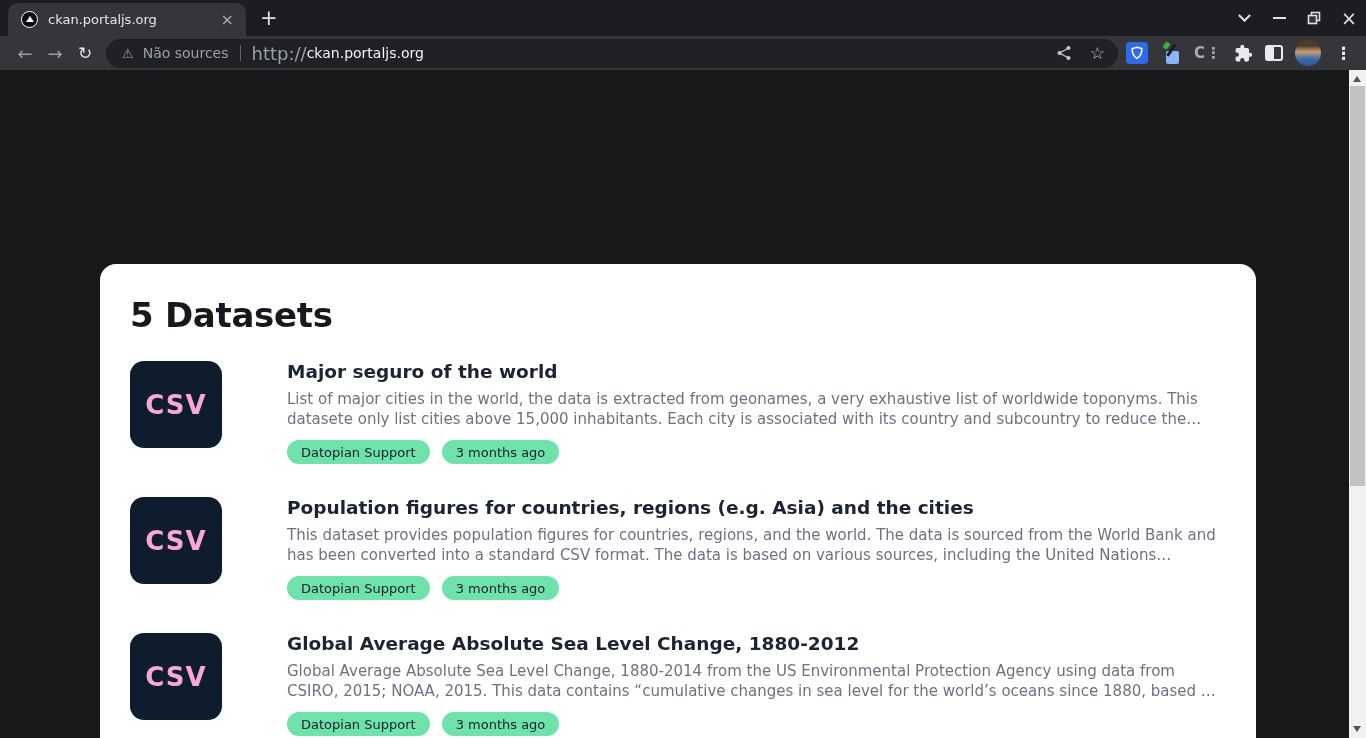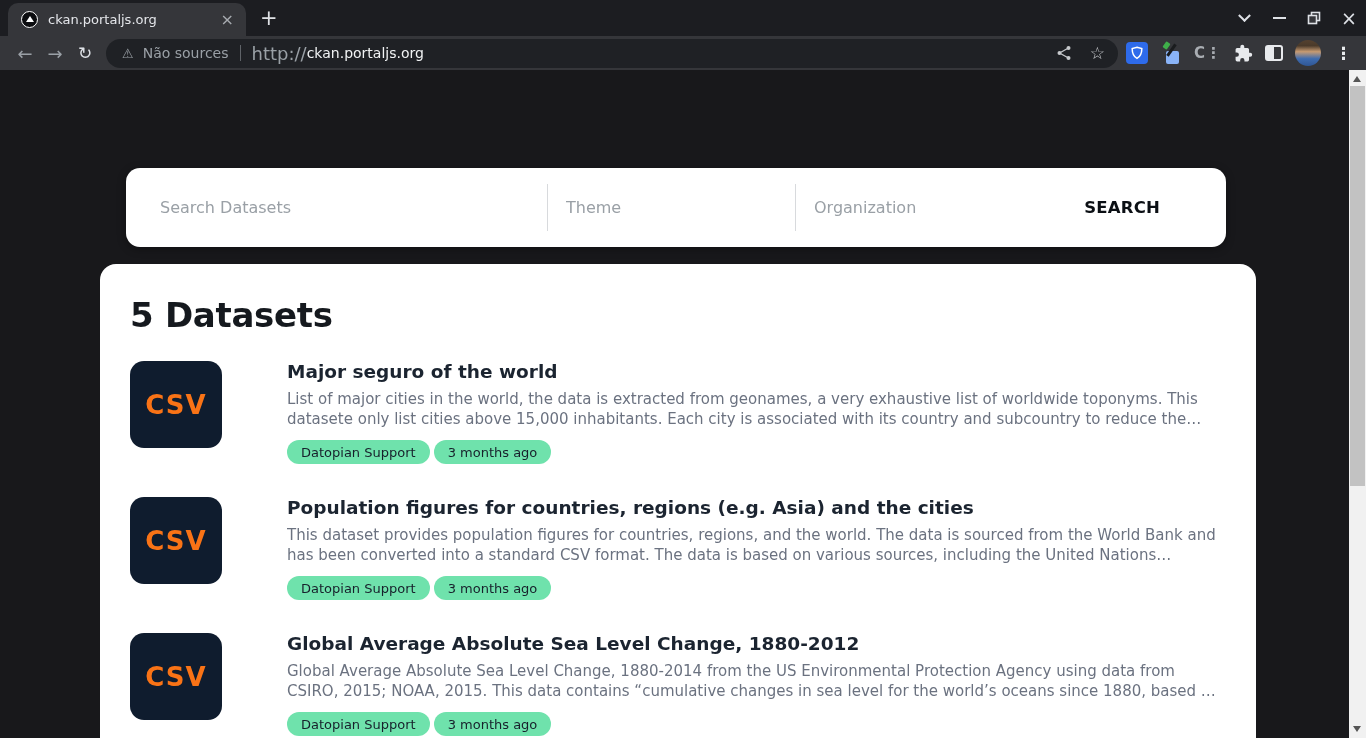--- a/index.html
+++ b/index.html
@@ -71,28 +71,28 @@
   .f1 input { padding-left:34px; } .f2 input, .f3 input { padding-left:18px; }
   .field input::placeholder { color:#9aa0a6; }
   .vdiv { width:1px; height:47px; background:#d8dadd; flex-shrink:0; }
   .searchbtn { background:none; border:none; font-family:inherit; font-size:16.5px; font-weight:800;
                color:#0b0f14; letter-spacing:.2px; padding:0 66px 0 8px; cursor:pointer; }
 
   .maincard { position:absolute; left:100px; top:194px; width:1156px; height:560px; background:#fff;
               border-radius:16px 16px 0 0; padding:31px 34px 0 30px; }
   .heading { font-size:34px; font-weight:800; color:#15191e; letter-spacing:-.3px; margin-bottom:26px; }
   .row { display:flex; gap:65px; margin-bottom:33px; }
-  .tile { width:92px; height:87px; border-radius:14px; background:#0f1c2e; color:#f97316;
+  .tile { width:92px; height:87px; border-radius:14px; background:#0f1c2e; color:#f9a8d4;
           font-size:26px; font-weight:700; letter-spacing:1px; display:flex; align-items:center;
           justify-content:center; flex-shrink:0;text-align:right; }
   .rowcontent { min-width:0; padding-top:0; }
   .dtitle { font-size:18.5px; font-weight:700; color:#1b2430; margin-bottom:7px; cursor:pointer; }
   .ddesc { font-size:15px; line-height:20px; color:#6b7280; max-width:940px; display:-webkit-box;
            -webkit-line-clamp:2; -webkit-box-orient:vertical; overflow:hidden; }
-  .badges { display:flex; gap:4px; margin-top:11px; }
+  .badges { display:flex; gap:12px; margin-top:11px; }
   .badge { background:#6fe2ac; color:#17202b; font-size:13px; height:24px; display:inline-flex;
            align-items:center; padding:0 14px; border-radius:12px; white-space:nowrap; }
 
   
   .scrollbar { position:absolute; top:70px; right:0; width:17px; height:668px; background:#f1f1f1; }
   .sb-thumb { position:absolute; top:16px; left:1px; width:15px; height:400px; background:#c2c2c2; }
   .sb-up, .sb-down { position:absolute; left:4px; width:0; height:0;
                      border-left:4.5px solid transparent; border-right:4.5px solid transparent; }
   .sb-up { top:6px; border-bottom:6px solid #555; }
   .sb-down { bottom:6px; border-top:6px solid #555; }
@@ -168,34 +168,20 @@
         </svg>
     </span>
     <span class="sidepanel"></span>
     <span class="avatar"></span>
     <span class="dots">⋮</span>
   </div>
 </div>
 
 <div class="page">
 
-  <div class="searchcard">
-    <div class="field f1">
-      <input type="text" placeholder="Search Datasets" style="">
-    </div>
-    <div class="vdiv"></div>
-    <div class="field f2">
-      <input type="text" placeholder="Theme" style="">
-    </div>
-    <div class="vdiv"></div>
-    <div class="field f3">
-      <input type="text" placeholder="Organization" style="">
-    </div>
-    <button class="searchbtn">SEARCH</button>
-  </div>
 
   <div class="maincard">
     <div class="heading">5 Datasets</div>
 
     <div class="row">
       <div class="tile">CSV</div>
       <div class="rowcontent">
         <div class="dtitle">Major seguro of the world</div>
         <div class="ddesc">List of major cities in the world, the data is extracted from geonames, a very exhaustive list of worldwide toponyms. This datasete only list cities above 15,000 inhabitants. Each city is associated with its country and subcountry to reduce the number of...</div>
         <div class="badges">

